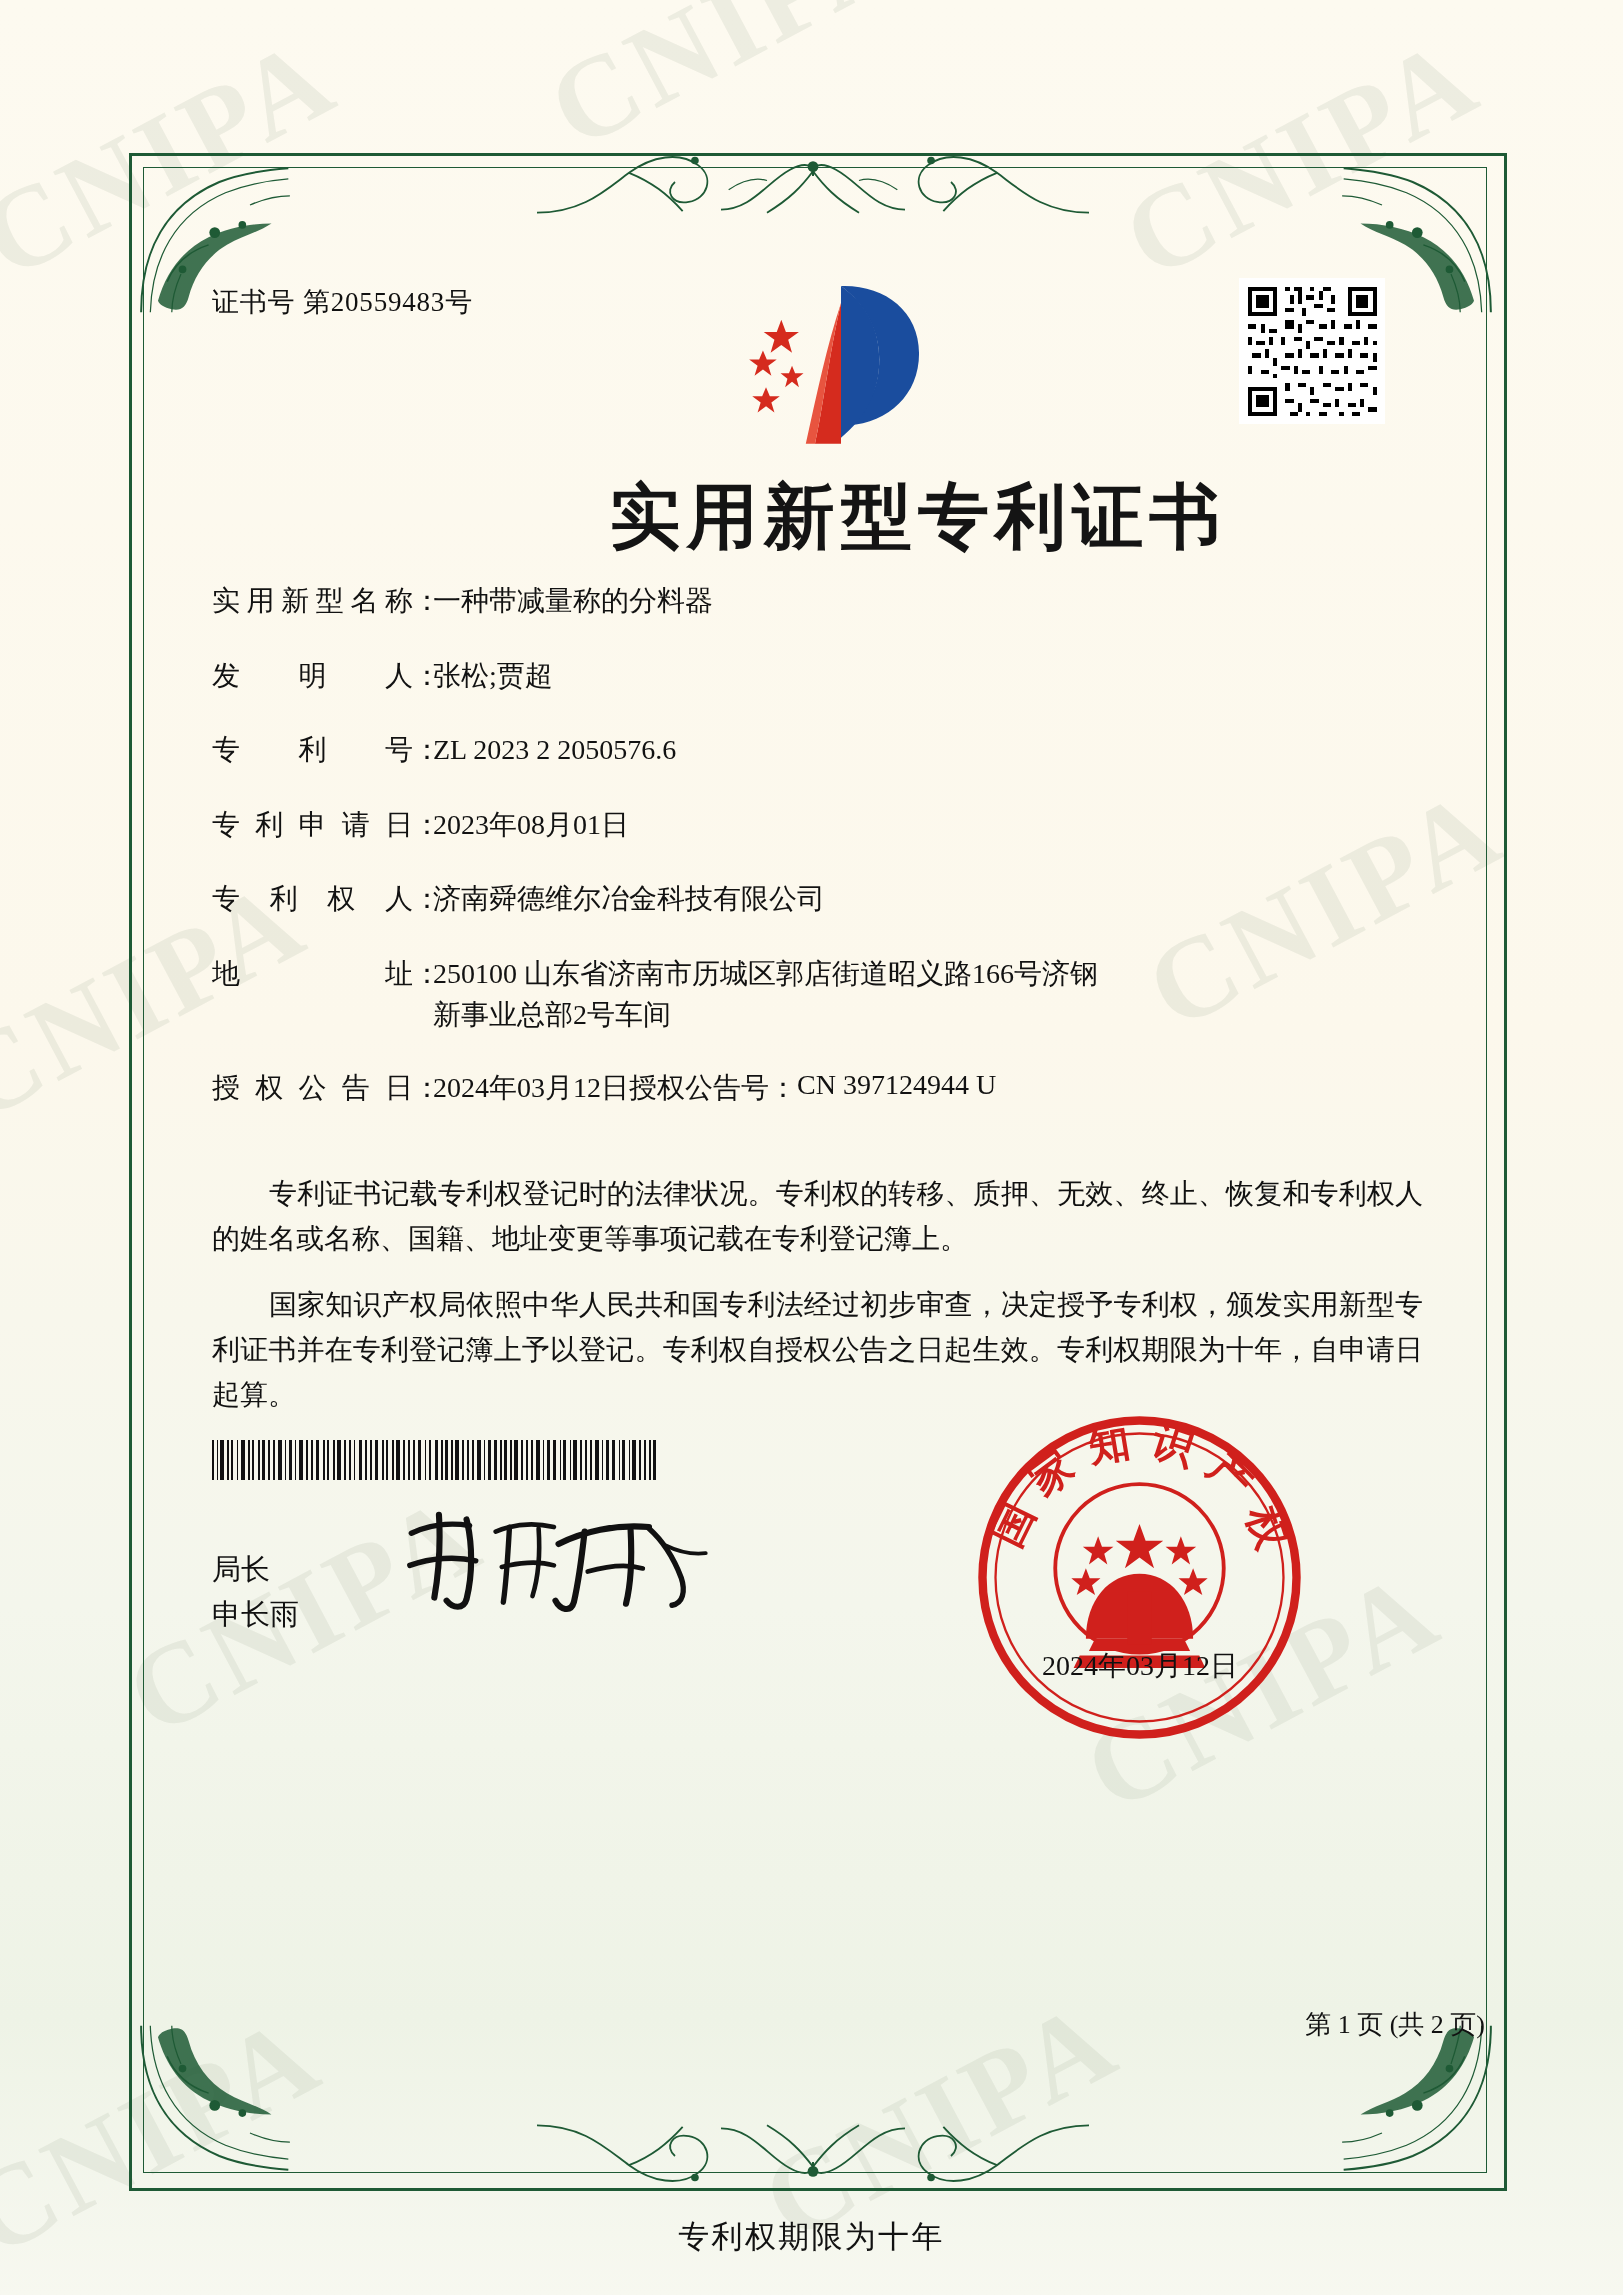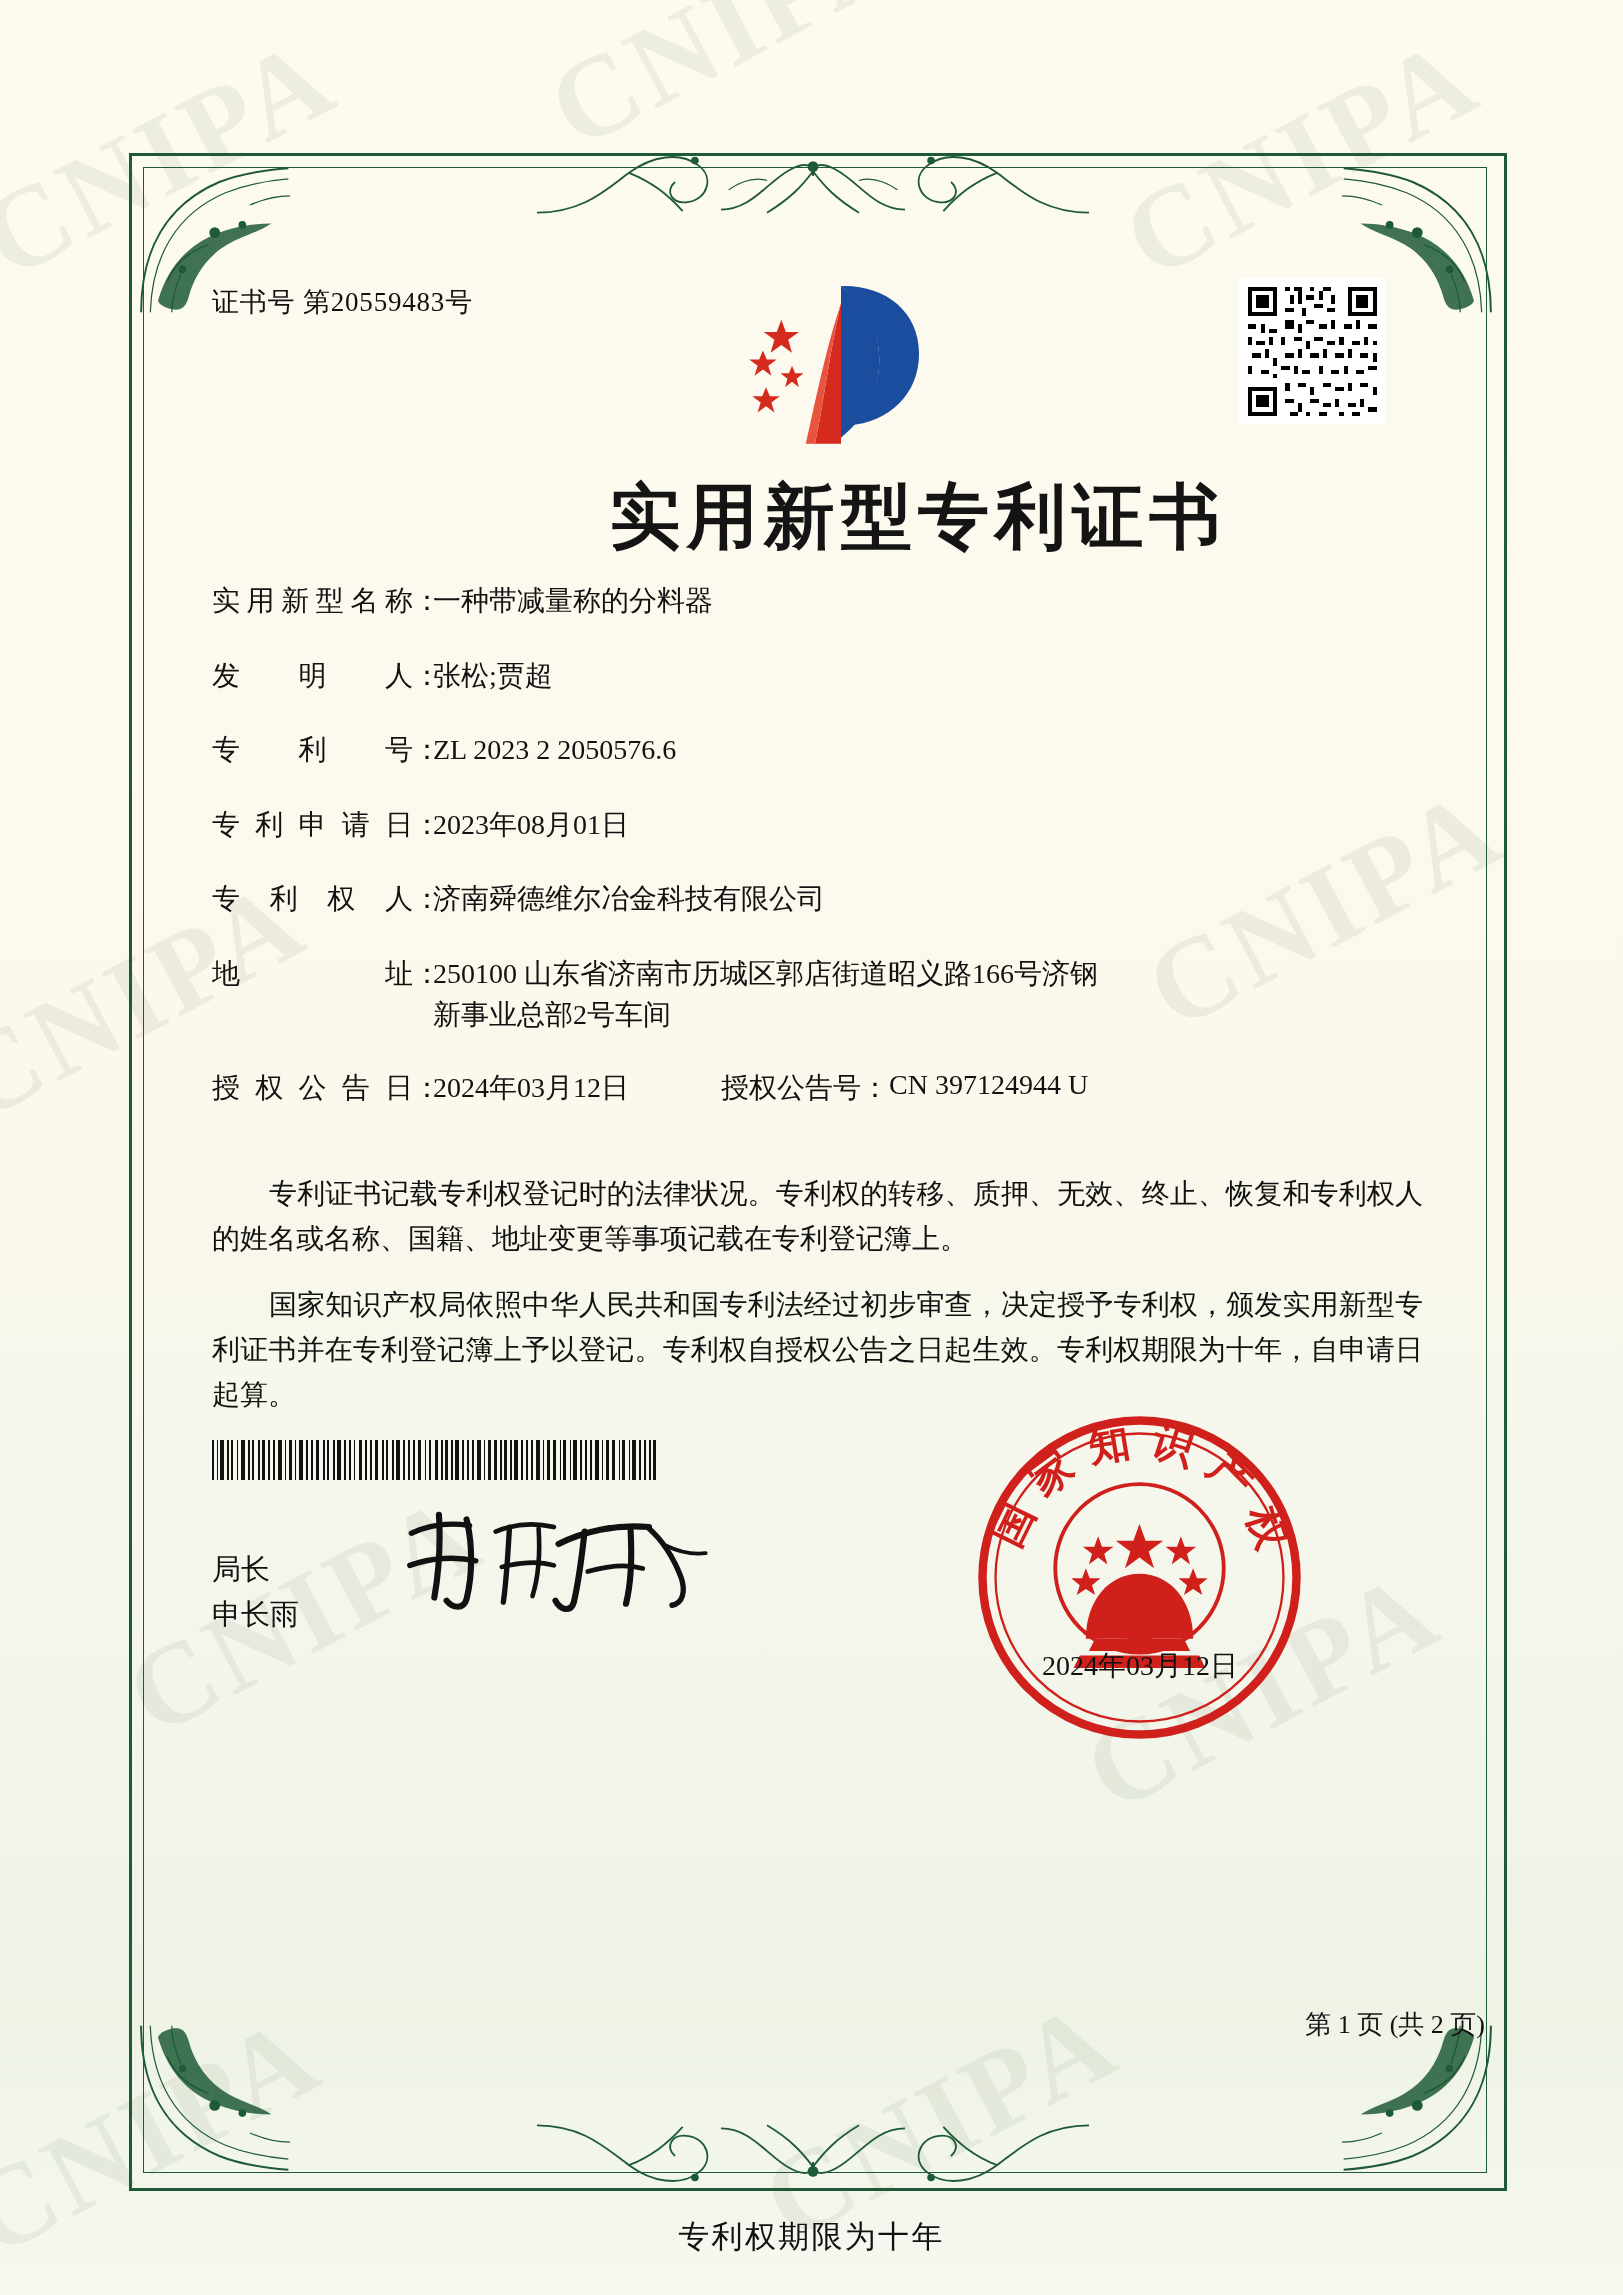--- a/index.html
+++ b/index.html
@@ -171,21 +171,21 @@
   .field-value { flex: 1 1 auto; }
   .field-value .line2 { display:block; }
 
   .row-grant {
     display: flex;
     align-items: flex-start;
     font-size: 28px;
     margin-bottom: 31px;
   }
   .grant-date-label { width: 201px; flex:0 0 201px; display:flex; justify-content: space-between; white-space: nowrap;}
-  .grant-no-label { margin-left: 92px; white-space: nowrap; }
+  .grant-no-label { white-space: nowrap; }
 
   .paragraphs {
     position: absolute;
     left: 69px;
     top: 1004px;
     width: 1211px;
     font-size: 28px;
     line-height: 1.62;
     color: #111;
     text-align: justify;

